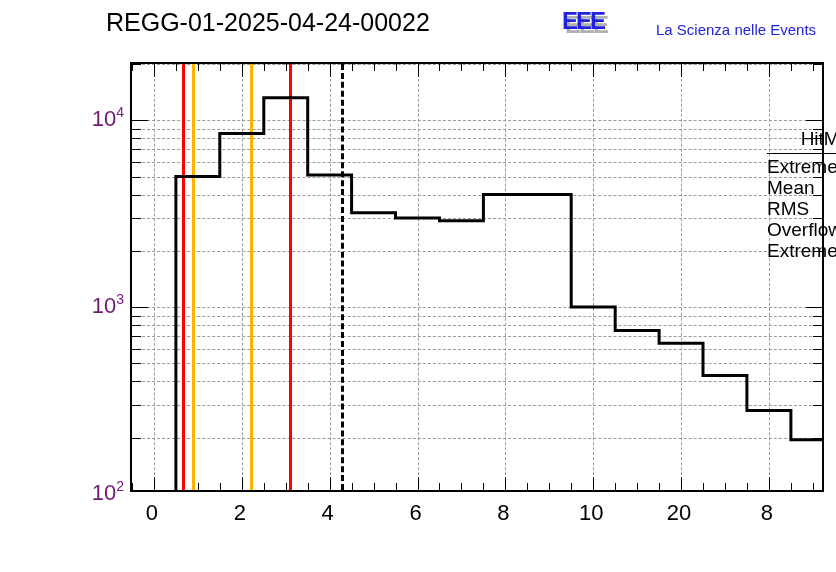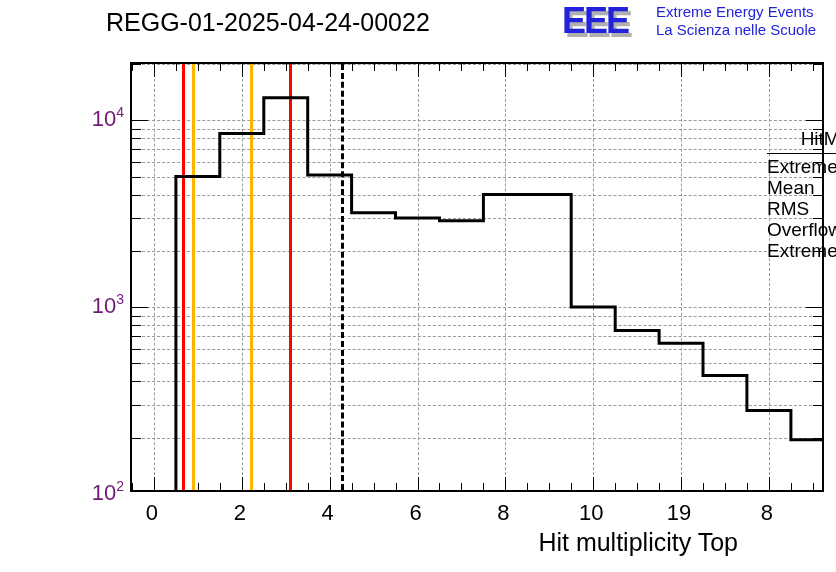--- a/index.html
+++ b/index.html
@@ -3,21 +3,21 @@
 <meta charset="utf-8">
 <style>
   html,body{margin:0;padding:0;}
   body{width:836px;height:572px;background:#fff;font-family:"Liberation Sans",sans-serif;overflow:hidden;position:relative;}
   #root{position:absolute;left:16px;top:0;width:732px;height:572px;margin-left:8px;}
 
   .title{position:absolute;left:82px;top:8px;font-size:25px;color:#000;letter-spacing:0px;white-space:nowrap;}
 
   
   .logo{position:absolute;left:538px;top:2px;width:296px;height:40px;}
-  .logo-eee{position:absolute;left:0px;top:2px;font-size:36px;font-weight:bold;color:#2222dd;letter-spacing:-2px;line-height:34px;
+  .logo-eee{position:absolute;left:0px;top:2px;font-size:24px;font-weight:bold;color:#2222dd;letter-spacing:-2px;line-height:34px;
             font-family:"Liberation Sans",sans-serif;
             text-shadow:3px 4px 0 #b0b0b0;}
   .logo-t1{position:absolute;left:94px;top:1px;font-size:15px;color:#2222dd;white-space:nowrap;line-height:18px;}
   .logo-t2{position:absolute;left:94px;top:19px;font-size:15px;color:#2222dd;white-space:nowrap;line-height:18px;}
 
   
   #frame{position:absolute;left:106px;top:62px;width:694px;height:430px;border:2px solid #000;box-sizing:border-box;}
   #plotclip{position:absolute;left:0;top:0;width:100%;height:100%;overflow:hidden;}
 
   .gridv{position:absolute;top:0;bottom:0;width:0;border-left:1px dashed #9a9a9a;}
@@ -51,22 +51,21 @@
 </style>
 </head>
 <body>
 
 <div id="root">
 
   <div class="title">REGG-01-2025-04-24-00022</div>
 
   <div class="logo">
     <div class="logo-eee">EEE</div>
-    <div class="logo-t1">Extreme Energy Events</div>
-    <div class="logo-t2">La Scienza nelle Scuole</div>
+    <div class="logo-t2">La Scienza nelle Events</div>
   </div>
 
   <div id="ylabels">
       <div class="ylab" style="top: 430px;"><span>10</span><sup>2</sup></div>
       <div class="ylab" style="top: 243.127px;"><span>10</span><sup>3</sup></div>
       <div class="ylab" style="top: 56.2543px;"><span>10</span><sup>4</sup></div>
     </div>
 
   <div id="frame">
     <div id="plotclip">
@@ -241,19 +240,18 @@
     </div>
   </div>
 
   <div id="xlabels">
       <div class="xlab" style="left: 127.962px; top: 500px;">0</div>
       <div class="xlab" style="left: 215.81px; top: 500px;">2</div>
       <div class="xlab" style="left: 303.658px; top: 500px;">4</div>
       <div class="xlab" style="left: 391.506px; top: 500px;">6</div>
       <div class="xlab" style="left: 479.354px; top: 500px;">8</div>
       <div class="xlab" style="left: 567.203px; top: 500px;">10</div>
-      <div class="xlab" style="left: 655.051px; top: 500px;">19</div>
+      <div class="xlab" style="left: 655.051px; top: 500px;">20</div>
       <div class="xlab" style="left: 742.899px; top: 500px;">8</div>
     </div>
 
-  <div class="axis-title">Hit multiplicity Top</div>
 
 </div>
 
 </body></html>

